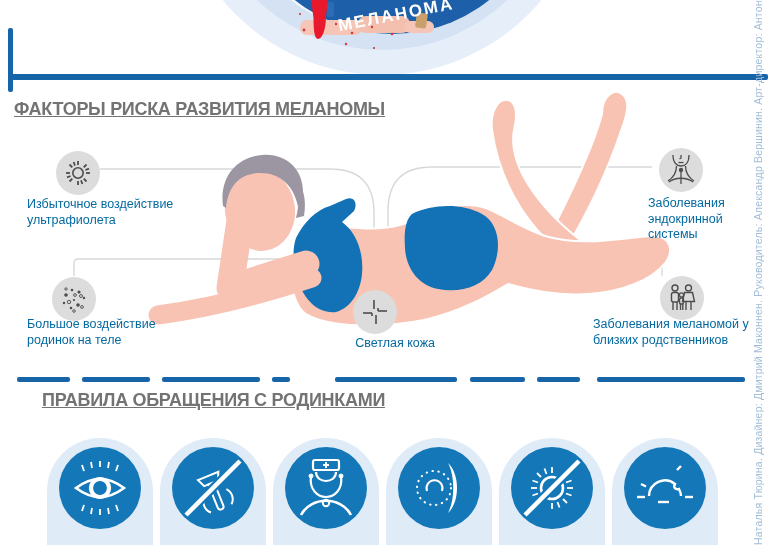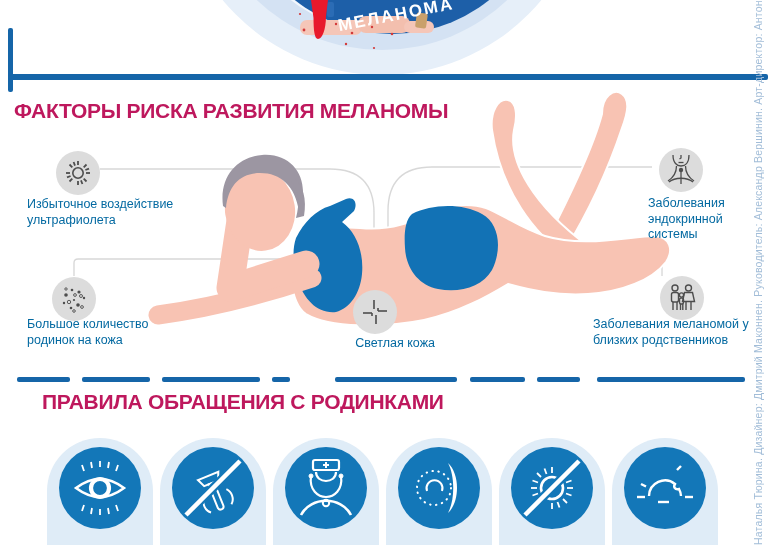--- a/index.html
+++ b/index.html
@@ -7,21 +7,21 @@
        font-family:"Liberation Sans","DejaVu Sans",sans-serif;}
   .abs{position:absolute;}
   
   #badge-wrap{left:0;top:0;width:768px;height:90px;pointer-events:none;}
   
   .divider-h{left:8px;top:74px;width:760px;height:6px;background:#1565a8;border-radius:2px;}
   .divider-tick{left:8px;top:28px;width:5px;height:64px;background:#1565a8;border-radius:2px;}
   .dash-row{left:0;top:377px;width:768px;height:6px;}
   .dash-row span{position:absolute;top:0;height:5px;background:#1565a8;border-radius:2px;}
   
-  .h1{color:#be185d;font-weight:700;font-size:21px;letter-spacing:-0.3px;white-space:nowrap;}
+  .h1{color:#737373;font-weight:700;font-size:18px;letter-spacing:-0.3px;white-space:nowrap;text-decoration:underline;}
   #heading-risk{left:14px;top:99px;}
   #heading-rules{left:14px;top:390px;margin-left:28px;}
   
   .ficon{border-radius:50%;background:#dcdcdc;display:flex;align-items:center;justify-content:center;}
   .flabel{color:#0369a1;font-size:12.5px;line-height:1.25;}
   
   .pill{top:438px;width:106px;height:107px;background:#dfecf7;border-radius:53px 53px 0 0;}
   .bluecircle{top:447px;width:82px;height:82px;border-radius:50%;background:#1377b8;
               display:flex;align-items:center;justify-content:center;}
   
@@ -147,21 +147,21 @@
     <g fill="none" stroke="#4d4d4d" stroke-width="0.9">
       <circle cx="-5" cy="3" r="1.7"></circle>
         <circle cx="7" cy="-3" r="1.5"></circle>
       <circle cx="1" cy="-4" r="1.4"></circle>
         <circle cx="8" cy="8" r="1.4"></circle>
       <circle cx="-8" cy="-10" r="1.2"></circle>
         <circle cx="0" cy="12" r="1.3"></circle>
     </g>
   </svg>
 </div>
-<div class="abs flabel" style="left:27px;top:317px;width:150px">Большое количество родинок на кожа</div>
+<div class="abs flabel" style="left:27px;top:317px;width:150px">Большое воздействие родинок на теле</div>
 
 <div class="abs ficon" style="left:353px;top:290px;width:44px;height:44px">
   <svg width="34" height="34" viewBox="-17 -17 34 34">
     <g stroke="#4d4d4d" stroke-width="1.6" fill="none">
       <path d="M-1,-12 V-3"></path>
         <path d="M-12,1 H-3"></path>
       <path d="M1,12 V3"></path>
         <path d="M12,-1 H3"></path>
       <path d="M-3,1 V4"></path>
         <path d="M3,-1 V-4"></path>

